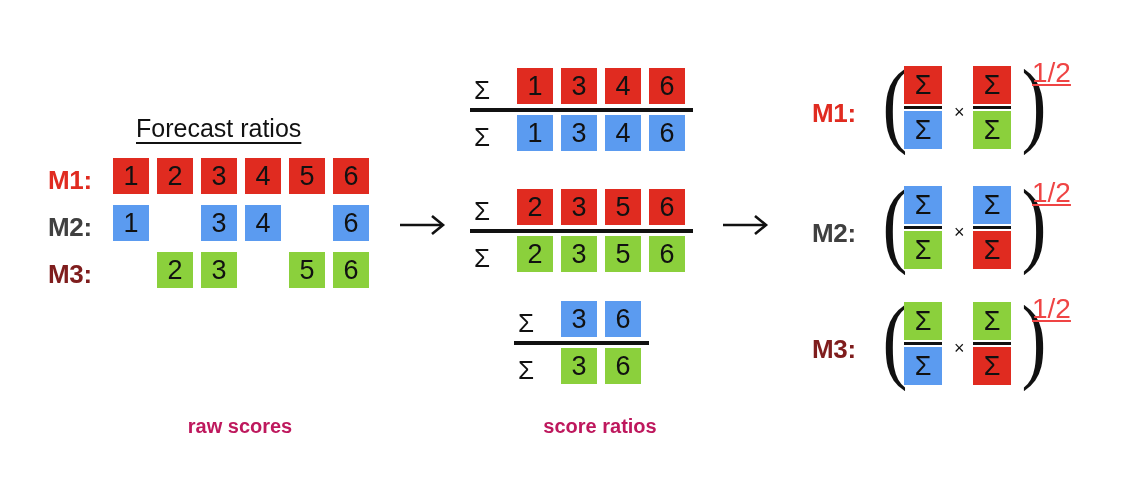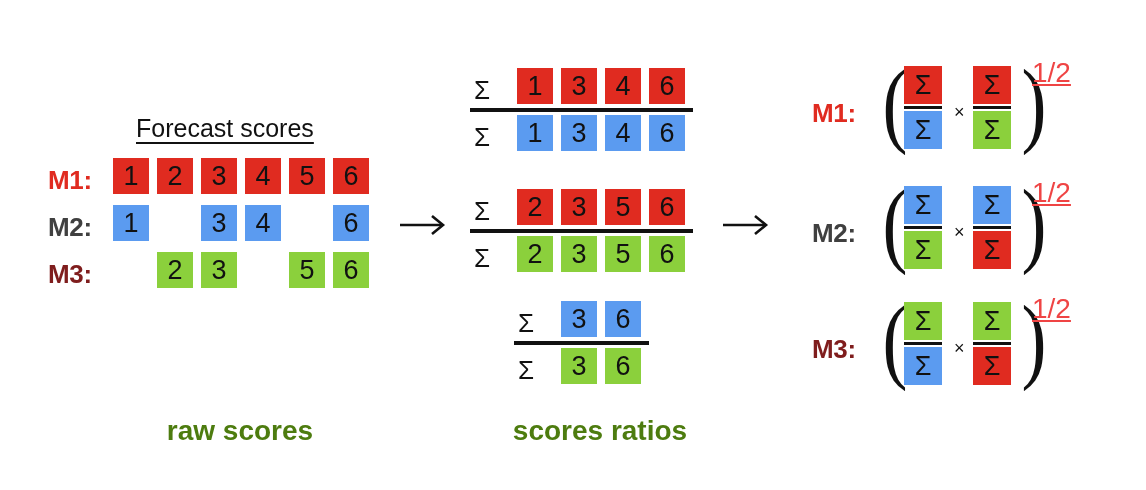--- a/index.html
+++ b/index.html
@@ -122,35 +122,35 @@
     font-size: 28px;
     color: #ef4444;
     line-height: 1;
     white-space: nowrap;
     text-decoration: underline;
   }
 
   
   .caption {
     position: absolute;
-    font-size: 28px;
+    font-size: 20px;
     font-weight: bold;
-    color: #4d7c0f;
+    color: #be185d;
     white-space: nowrap;
     text-align: center;
   }
 </style>
 </head>
 <body>
 
 <div class="stage">
 
   <div>
 
-    <div id="forecast-heading">Forecast scores</div>
+    <div id="forecast-heading">Forecast ratios</div>
 
     <div class="mlabel m-red" style="left:48px; top:165px;">M1:</div>
     <div class="cell c-red" style="left:113px; top:158px;">1</div>
     <div class="cell c-red" style="left:157px; top:158px;">2</div>
     <div class="cell c-red" style="left:201px; top:158px;">3</div>
     <div class="cell c-red" style="left:245px; top:158px;">4</div>
     <div class="cell c-red" style="left:289px; top:158px;">5</div>
     <div class="cell c-red" style="left:333px; top:158px;">6</div>
 
     <div class="mlabel m-blue" style="left:48px; top:212px;">M2:</div>
@@ -264,15 +264,15 @@
 
     <div class="sigbox c-green" style="left:973px; top:302px;">Σ</div>
     <div class="minibar" style="left:973px; top:342px;"></div>
     <div class="sigbox c-red" style="left:973px; top:347px;">Σ</div>
 
     <div class="paren" style="left:1018px; top:291px;">)</div>
     <div class="expo" style="left:1032px; top:295px;">1/2</div>
   </div>
 
   <div class="caption" style="left:80px; top:415px; width:320px;">raw scores</div>
-  <div class="caption" style="left:440px; top:415px; width:320px;">scores ratios</div>
+  <div class="caption" style="left:440px; top:415px; width:320px;">score ratios</div>
 
 </div>
 
 </body></html>

